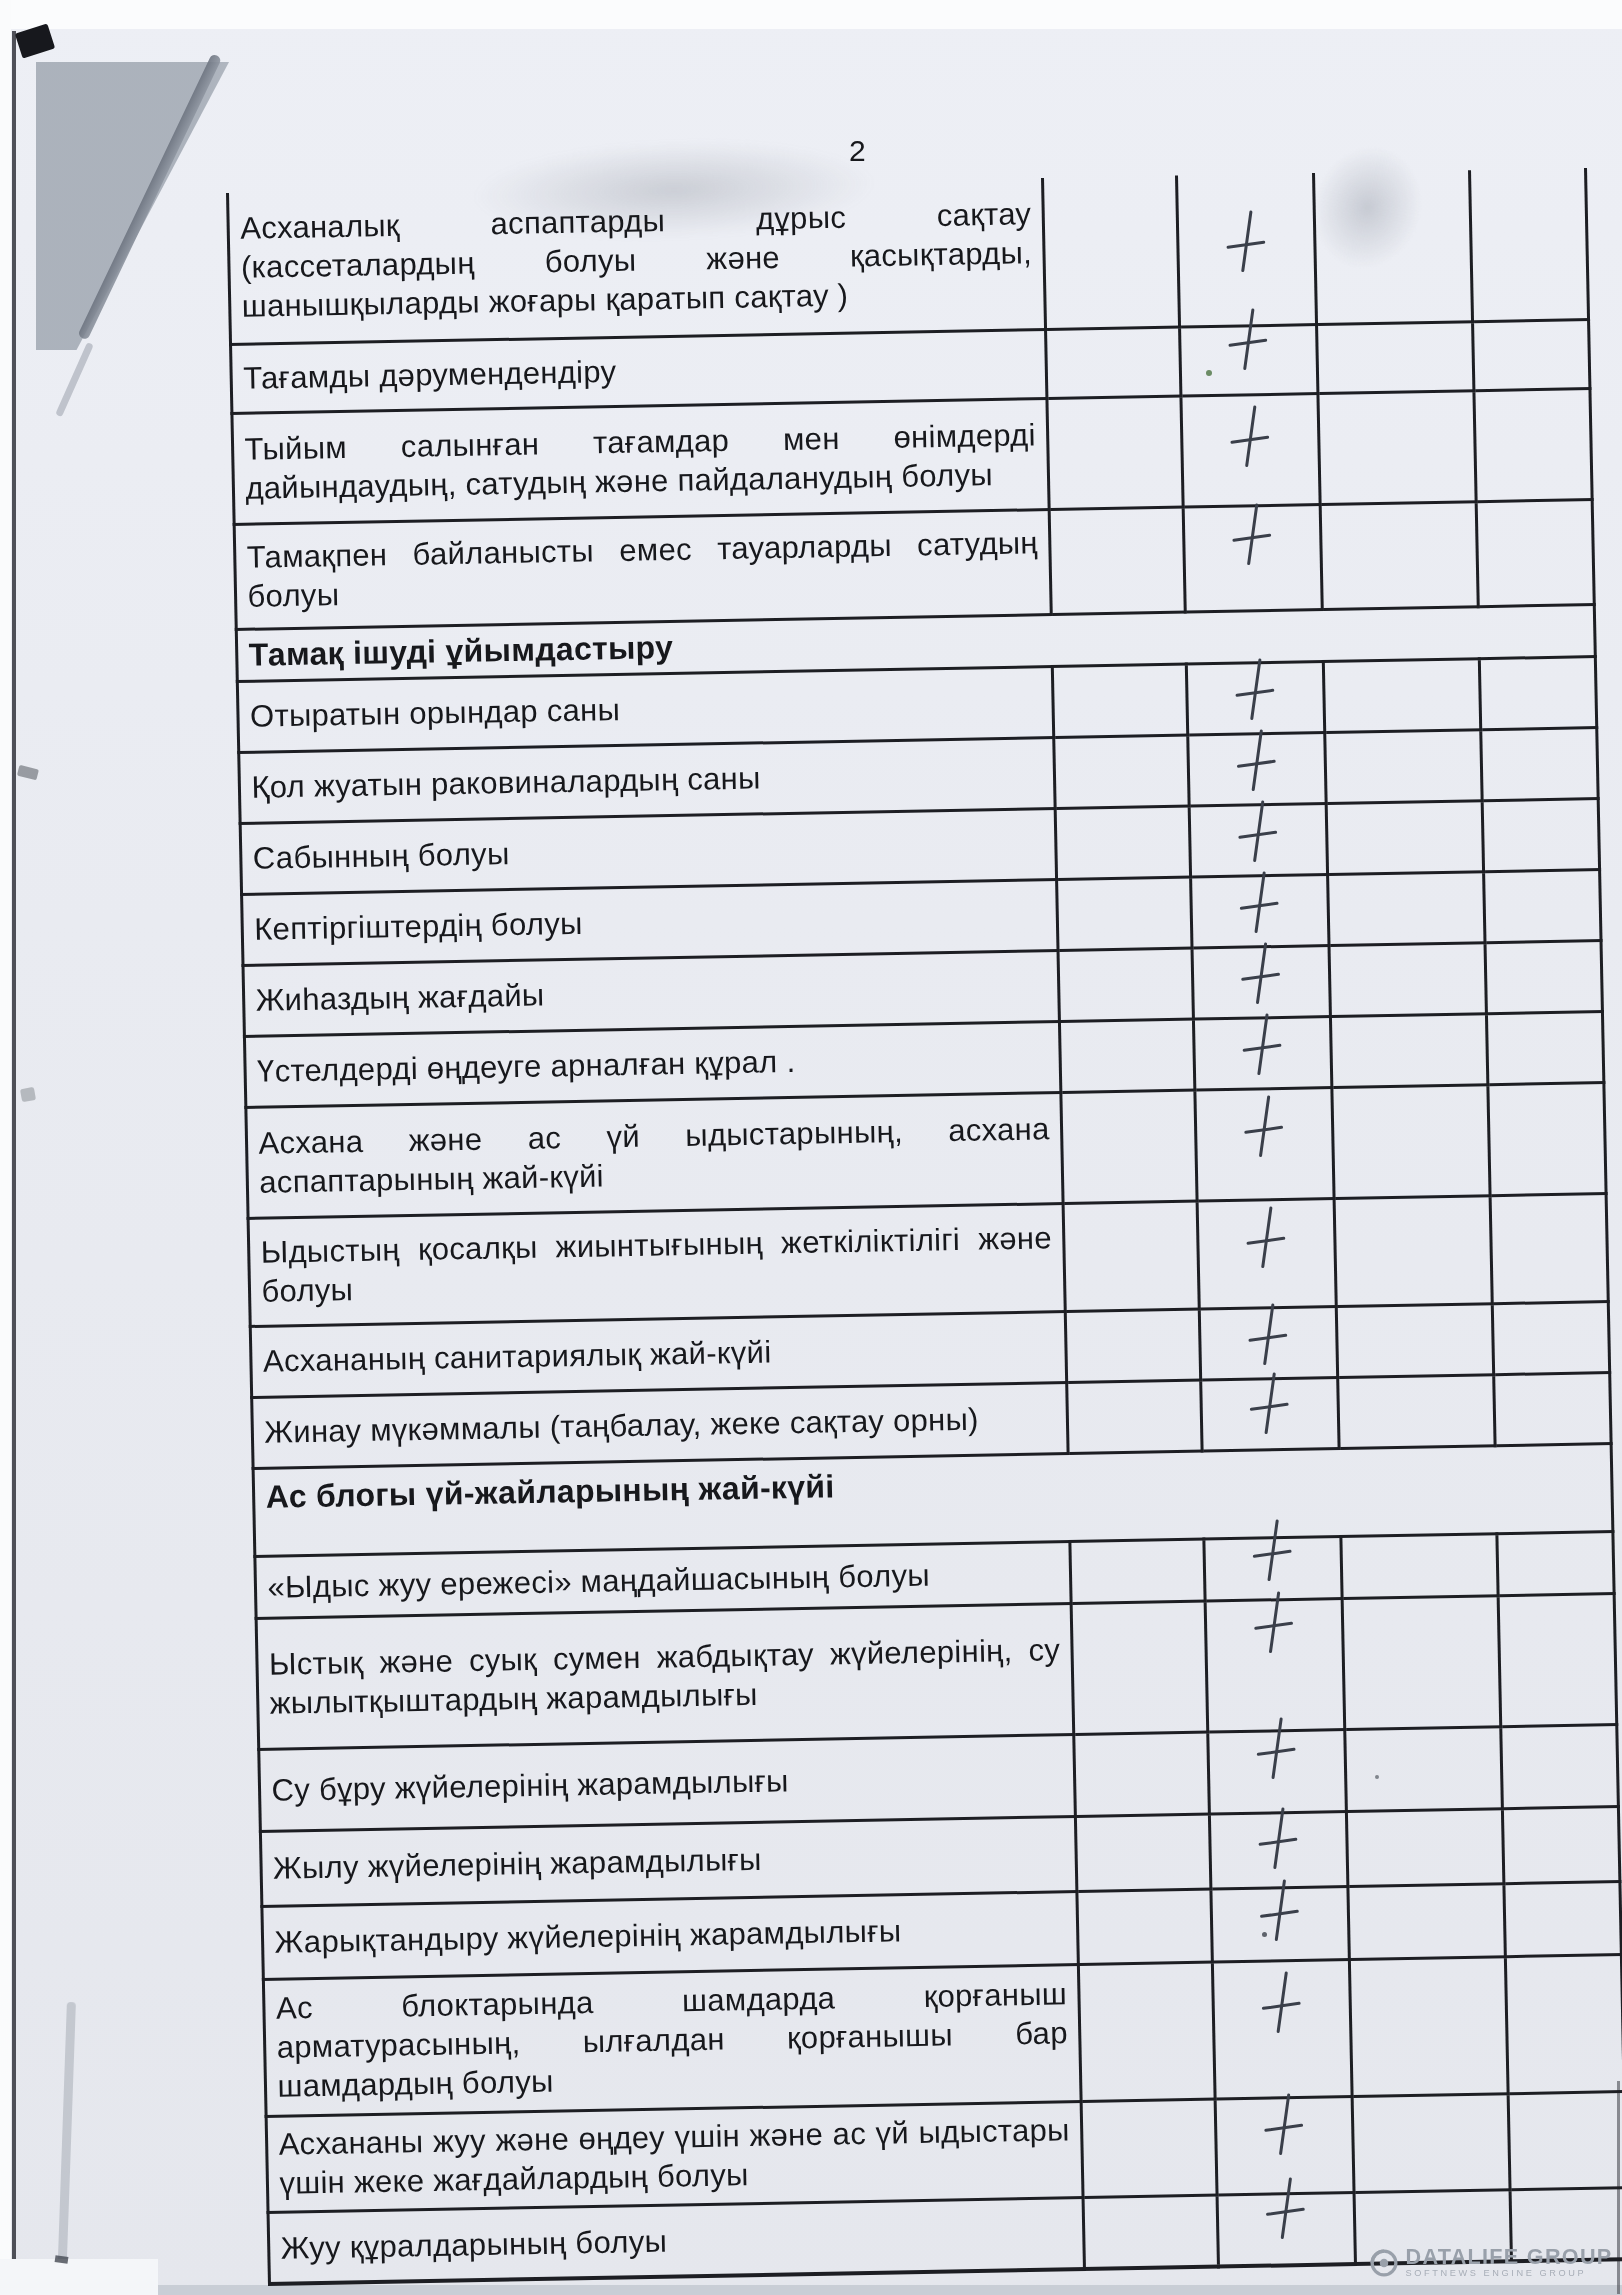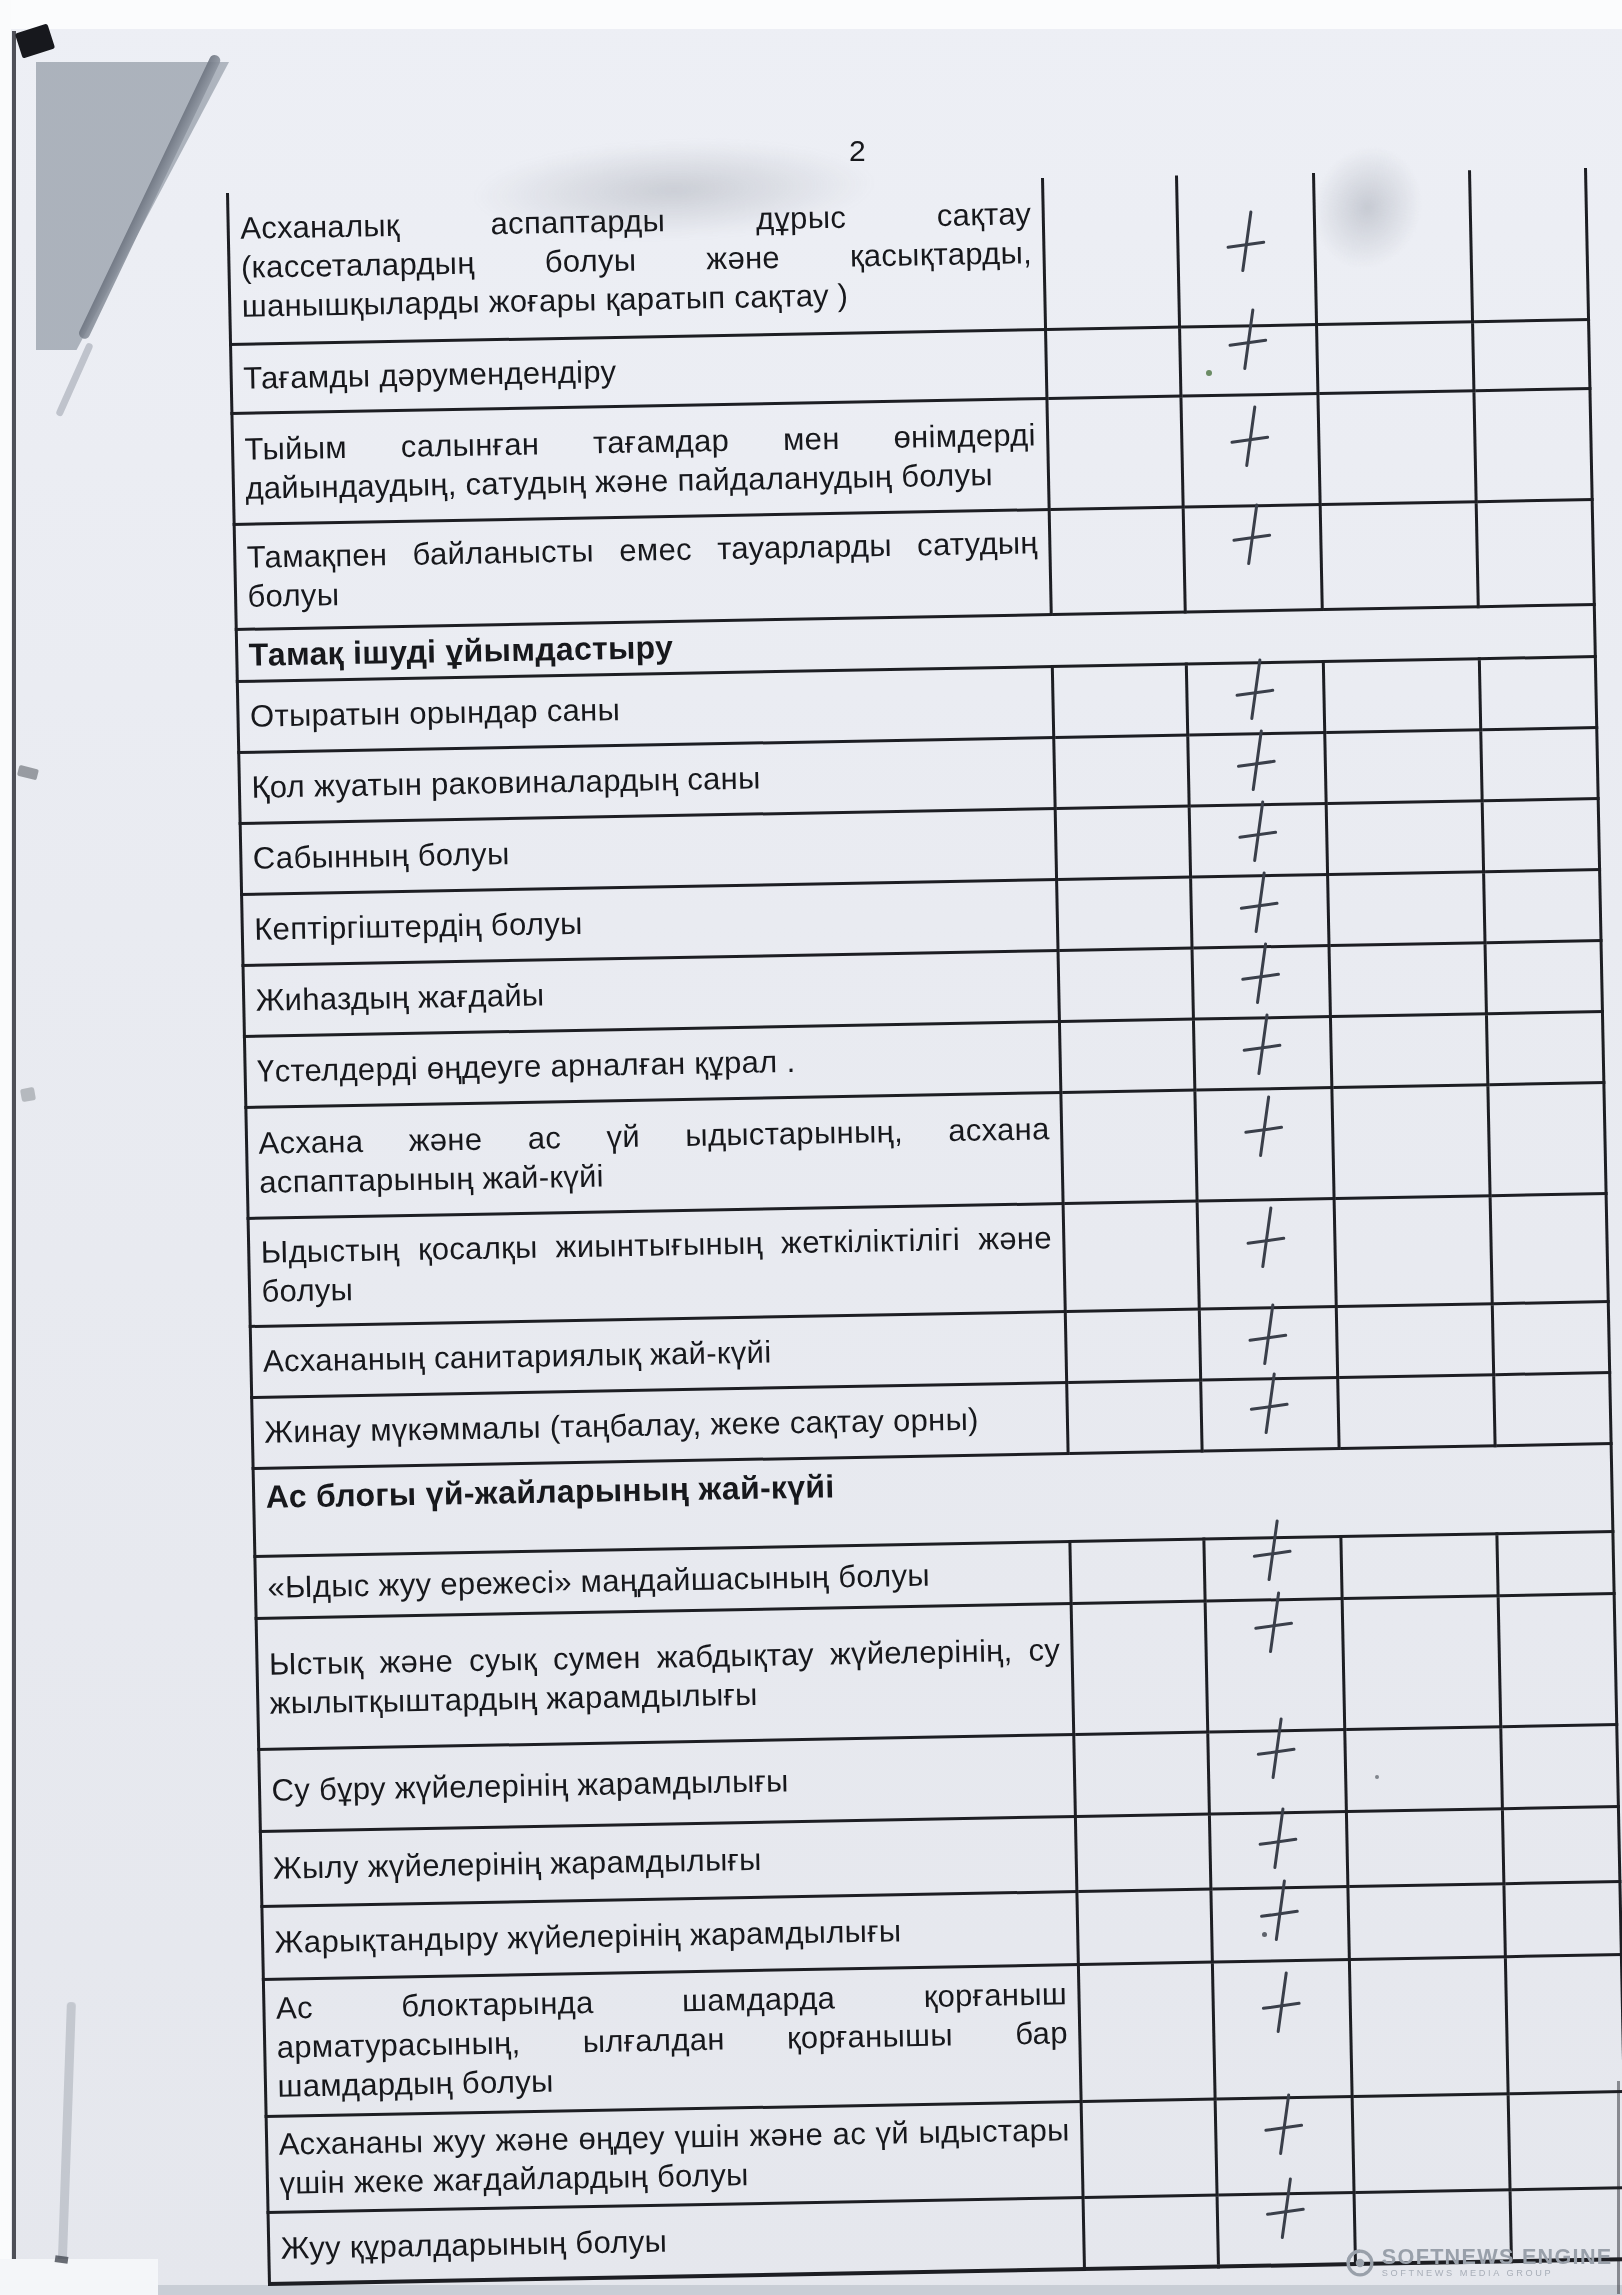--- a/index.html
+++ b/index.html
@@ -393,19 +393,19 @@
     </table>
   </div>
 
   <div class="watermark">
     <svg class="wm-icon" viewBox="0 0 24 24">
       <circle cx="12" cy="12" r="9.5" fill="none" stroke="#99a0aa" stroke-width="2.6"></circle>
       <circle cx="12" cy="12" r="3.4" fill="#99a0aa"></circle>
       <path d="M12 2.5 A9.5 9.5 0 0 0 2.5 12" fill="none" stroke="#99a0aa" stroke-width="2.6"></path>
     </svg>
     <div class="wm-text">
-      <div class="wm-title">SOFTNEWS ENGINE</div>
-      <div class="wm-sub">SOFTNEWS MEDIA GROUP</div>
+      <div class="wm-title">DATALIFE GROUP</div>
+      <div class="wm-sub">SOFTNEWS ENGINE GROUP</div>
     </div>
   </div>
 
 </div>
 
 
 </body></html>

